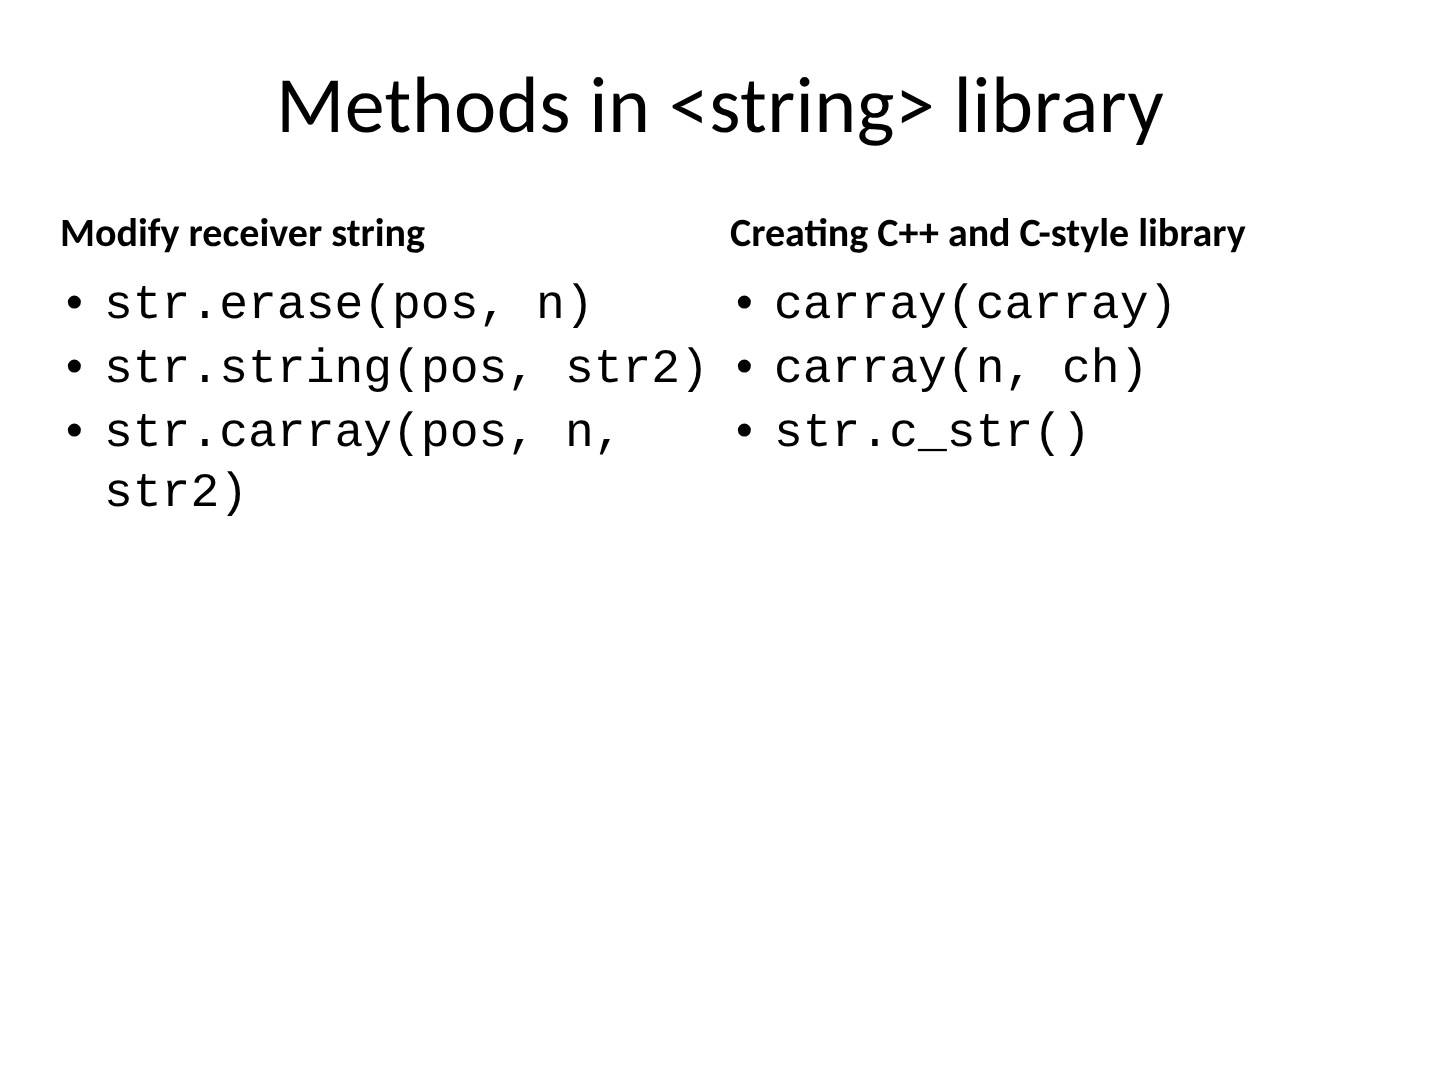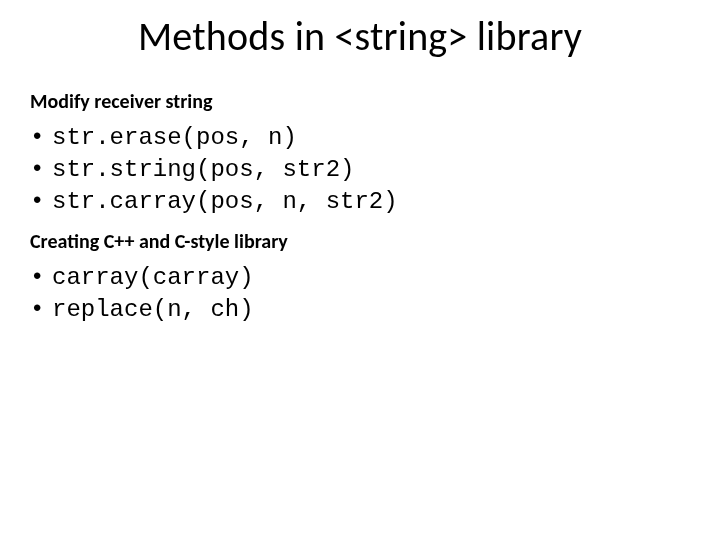--- a/index.html
+++ b/index.html
@@ -8,32 +8,31 @@
     width: 720px;
     height: 540px;
     background: #fff;
     font-family: Calibri, "Segoe UI", Arial, sans-serif;
     color: #000;
   }
   .slide {
     width: 720px;
     height: 536px;
     box-sizing: border-box;
-    padding: 2px 30px 0 30px;
+    padding: 18px 30px 0 30px;
   }
   .title {
     font-size: 40px;
     font-weight: 400;
     text-align: center;
     margin: 10px 0 28px 0;
     letter-spacing: 0.2px;
   }
   .cols {
     display: flex;
-    flex-direction: column;
     gap: 10px;
   }
   .col {
     flex: 1;
     min-width: 0;
   }
   .subhead {
     font-size: 20px;
     font-weight: 700;
     margin: 0 0 10px 0;
@@ -73,18 +72,19 @@
         <li>str.erase(pos, n)</li>
         <li>str.string(pos, str2)</li>
         <li>str.carray(pos, n, str2)</li>
       </ul>
     </div>
 
     <div class="col">
       <div class="subhead">Creating C++ and C-style library</div>
       <ul class="bullets">
         <li>carray(carray)</li>
-        <li>replace(n, ch)</li>
+        <li>carray(n, ch)</li>
+        <li>str.c_str()</li>
       </ul>
     </div>
 
   </div>
 </div>
 
 </body></html>

